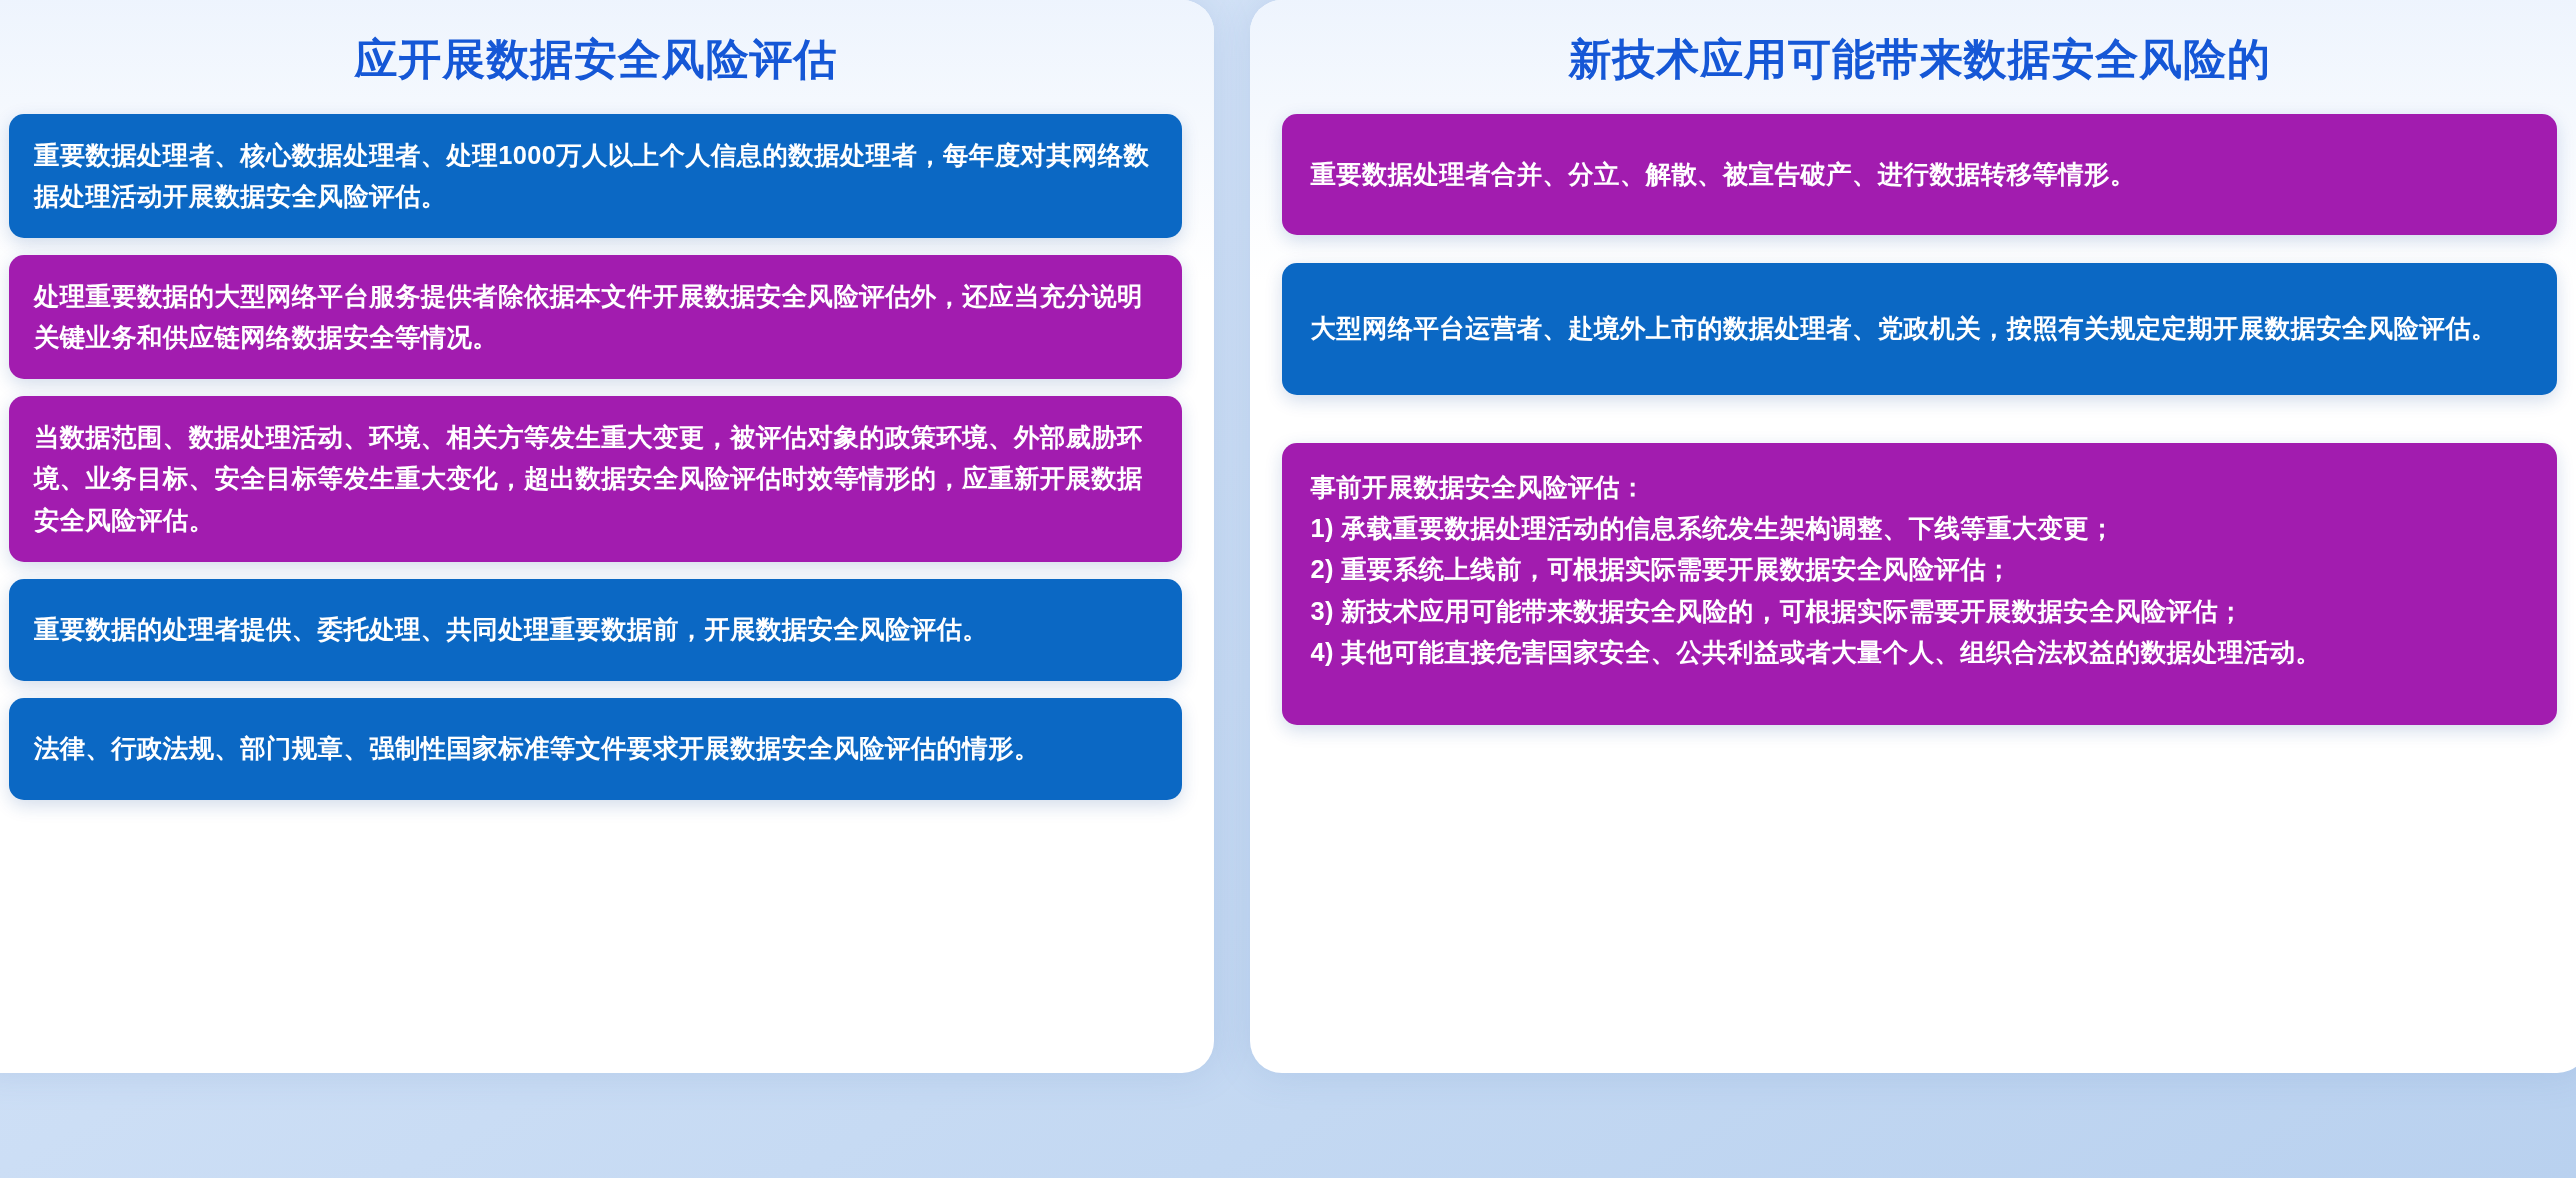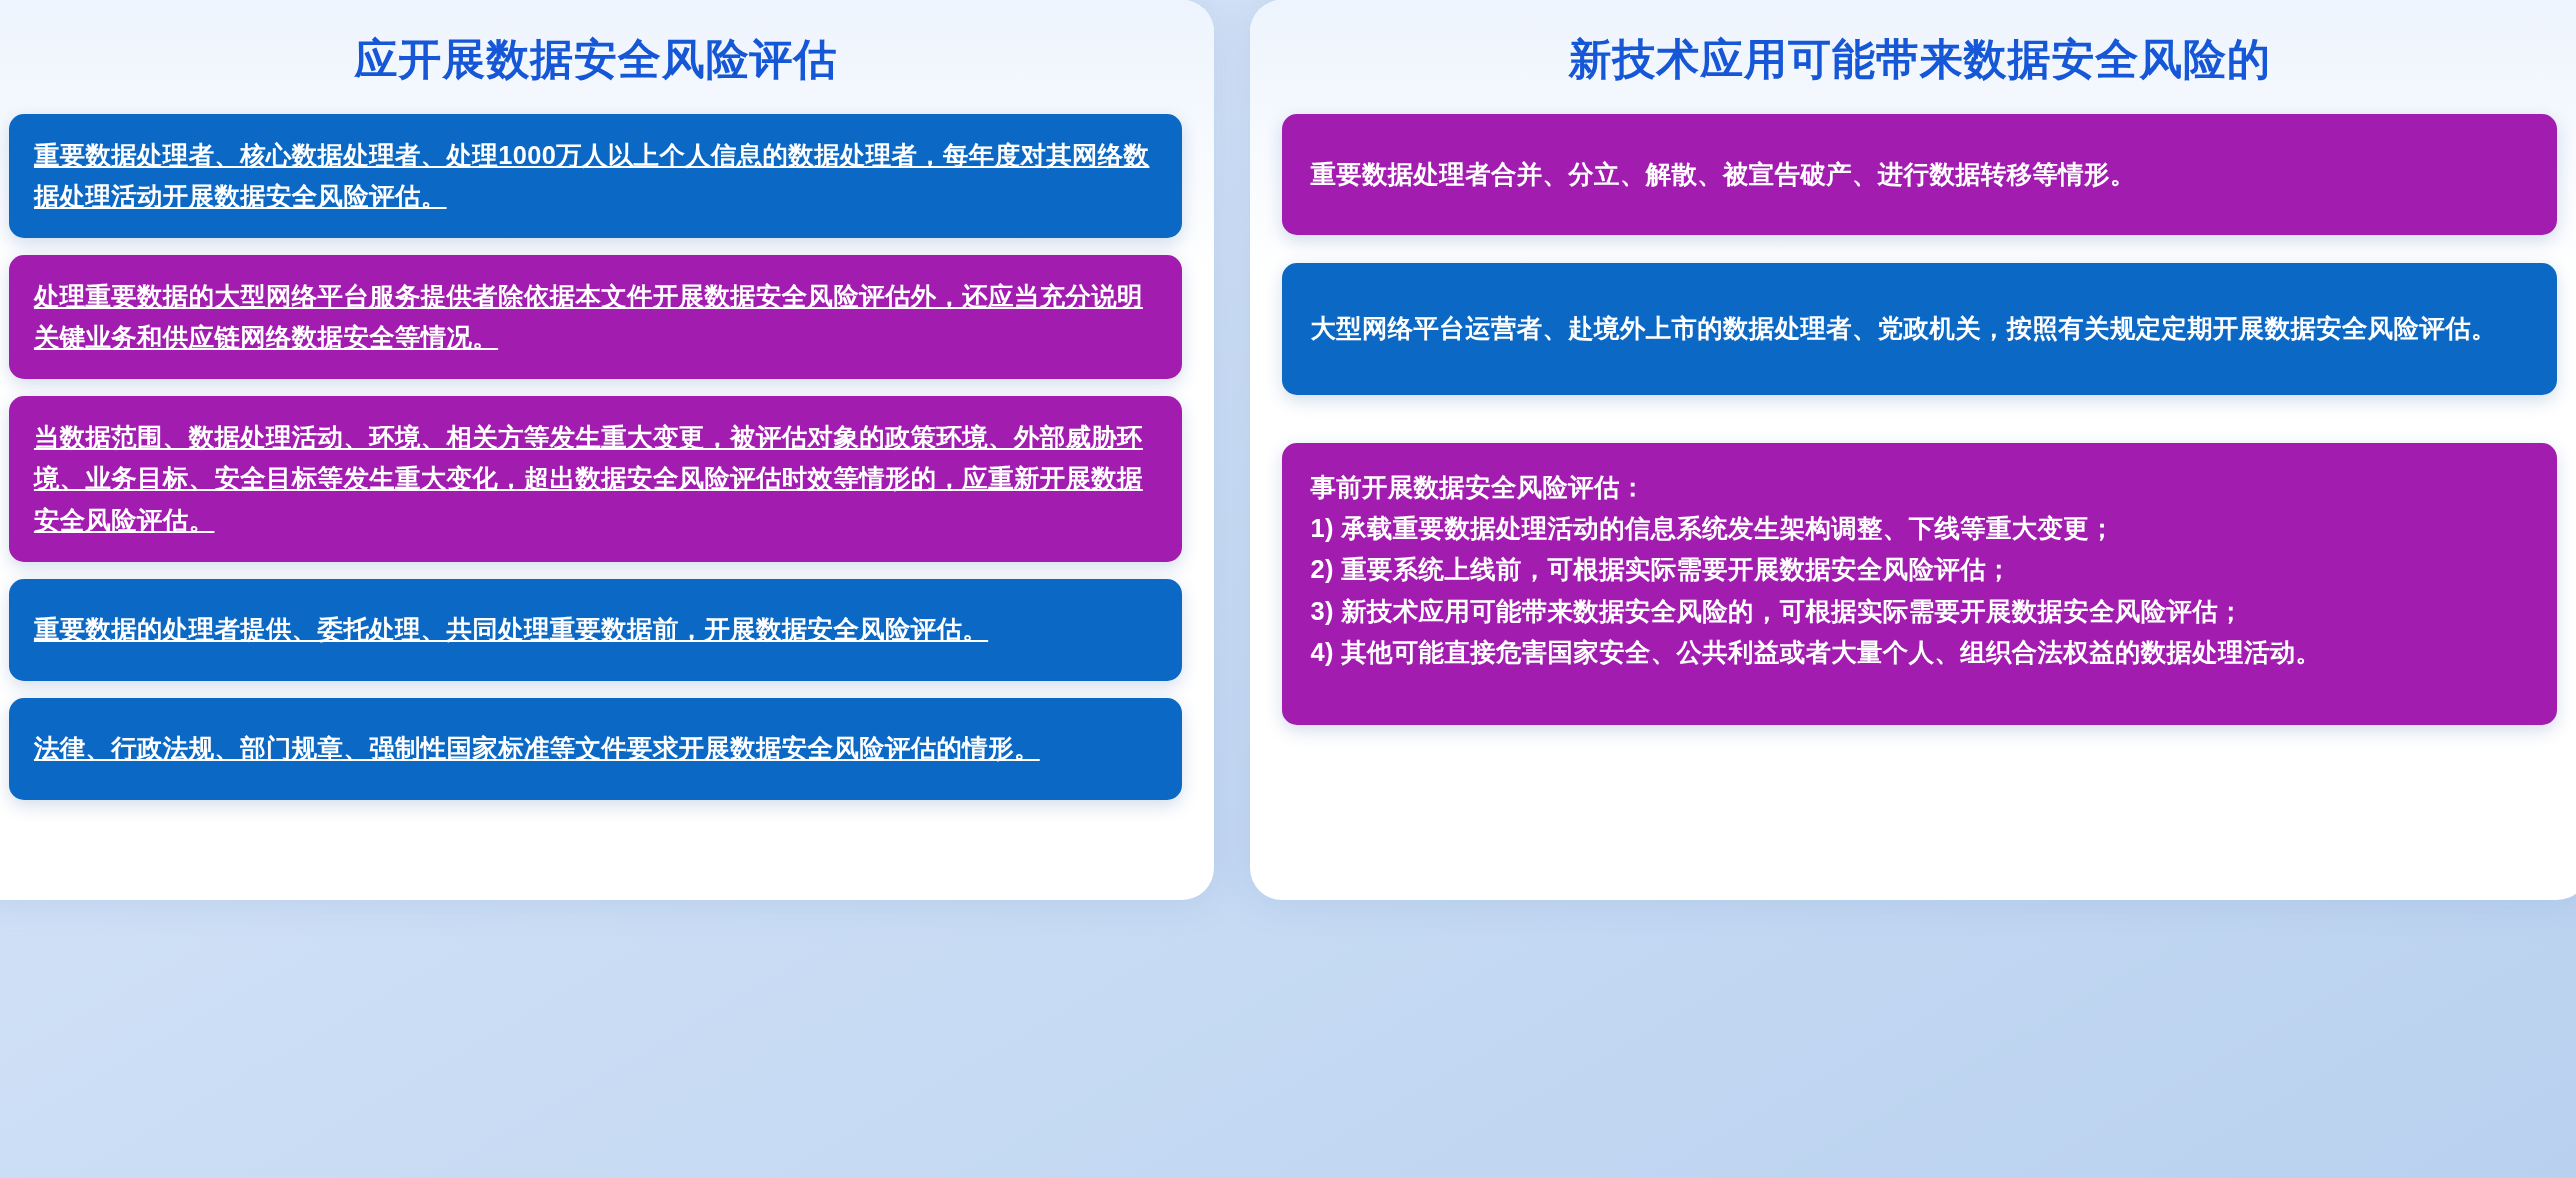--- a/index.html
+++ b/index.html
@@ -8,21 +8,21 @@
     height: 1179px;
     overflow: hidden;
     font-family: "Liberation Sans", "DejaVu Sans", sans-serif;
   }
   body {
     background: linear-gradient(150deg, #dfeaf9 0%, #cfe0f6 35%, #c3d8f2 70%, #b9d1ef 100%);
   }
 
   .board {
     width: 2576px;
-    height: 900px;
+    height: 1073px;
     display: flex;
     gap: 36px;
     position: relative;
   }
 
   
   .panel {
     position: relative;
     background: #ffffff;
     border-radius: 32px;
@@ -86,21 +86,21 @@
     box-shadow: 0 5.6px 17px rgba(20,70,150,0.18);
     display: flex;
     align-items: center;
   }
   .card.tone-a { background: #0b68c4; }
   .card.tone-b { background: #a21caf; }
 
   .card .card-text { width: 100%; white-space: pre-line; }
 
   
-  .panel-left .card { min-height: 102px; text-decoration: underline; }
+  .panel-left .card { min-height: 102px; }
   .panel-left .card.c1 { min-height: 115px; }
   .panel-left .card.c4 { min-height: 149px; }
 
   
   .panel-right .cards { gap: 28px; padding-bottom: 28px; }
   .panel-right .card { padding: 24.5px 28px; }
   .panel-right .card.r1 { min-height: 121px; }
   .panel-right .card.r2 { min-height: 132px; }
   .panel-right .card.r3 { min-height: 282px; align-items: flex-start; margin-top: 20px; }
   .panel-right .card.r3 .card-text { line-height: 1.62; }

